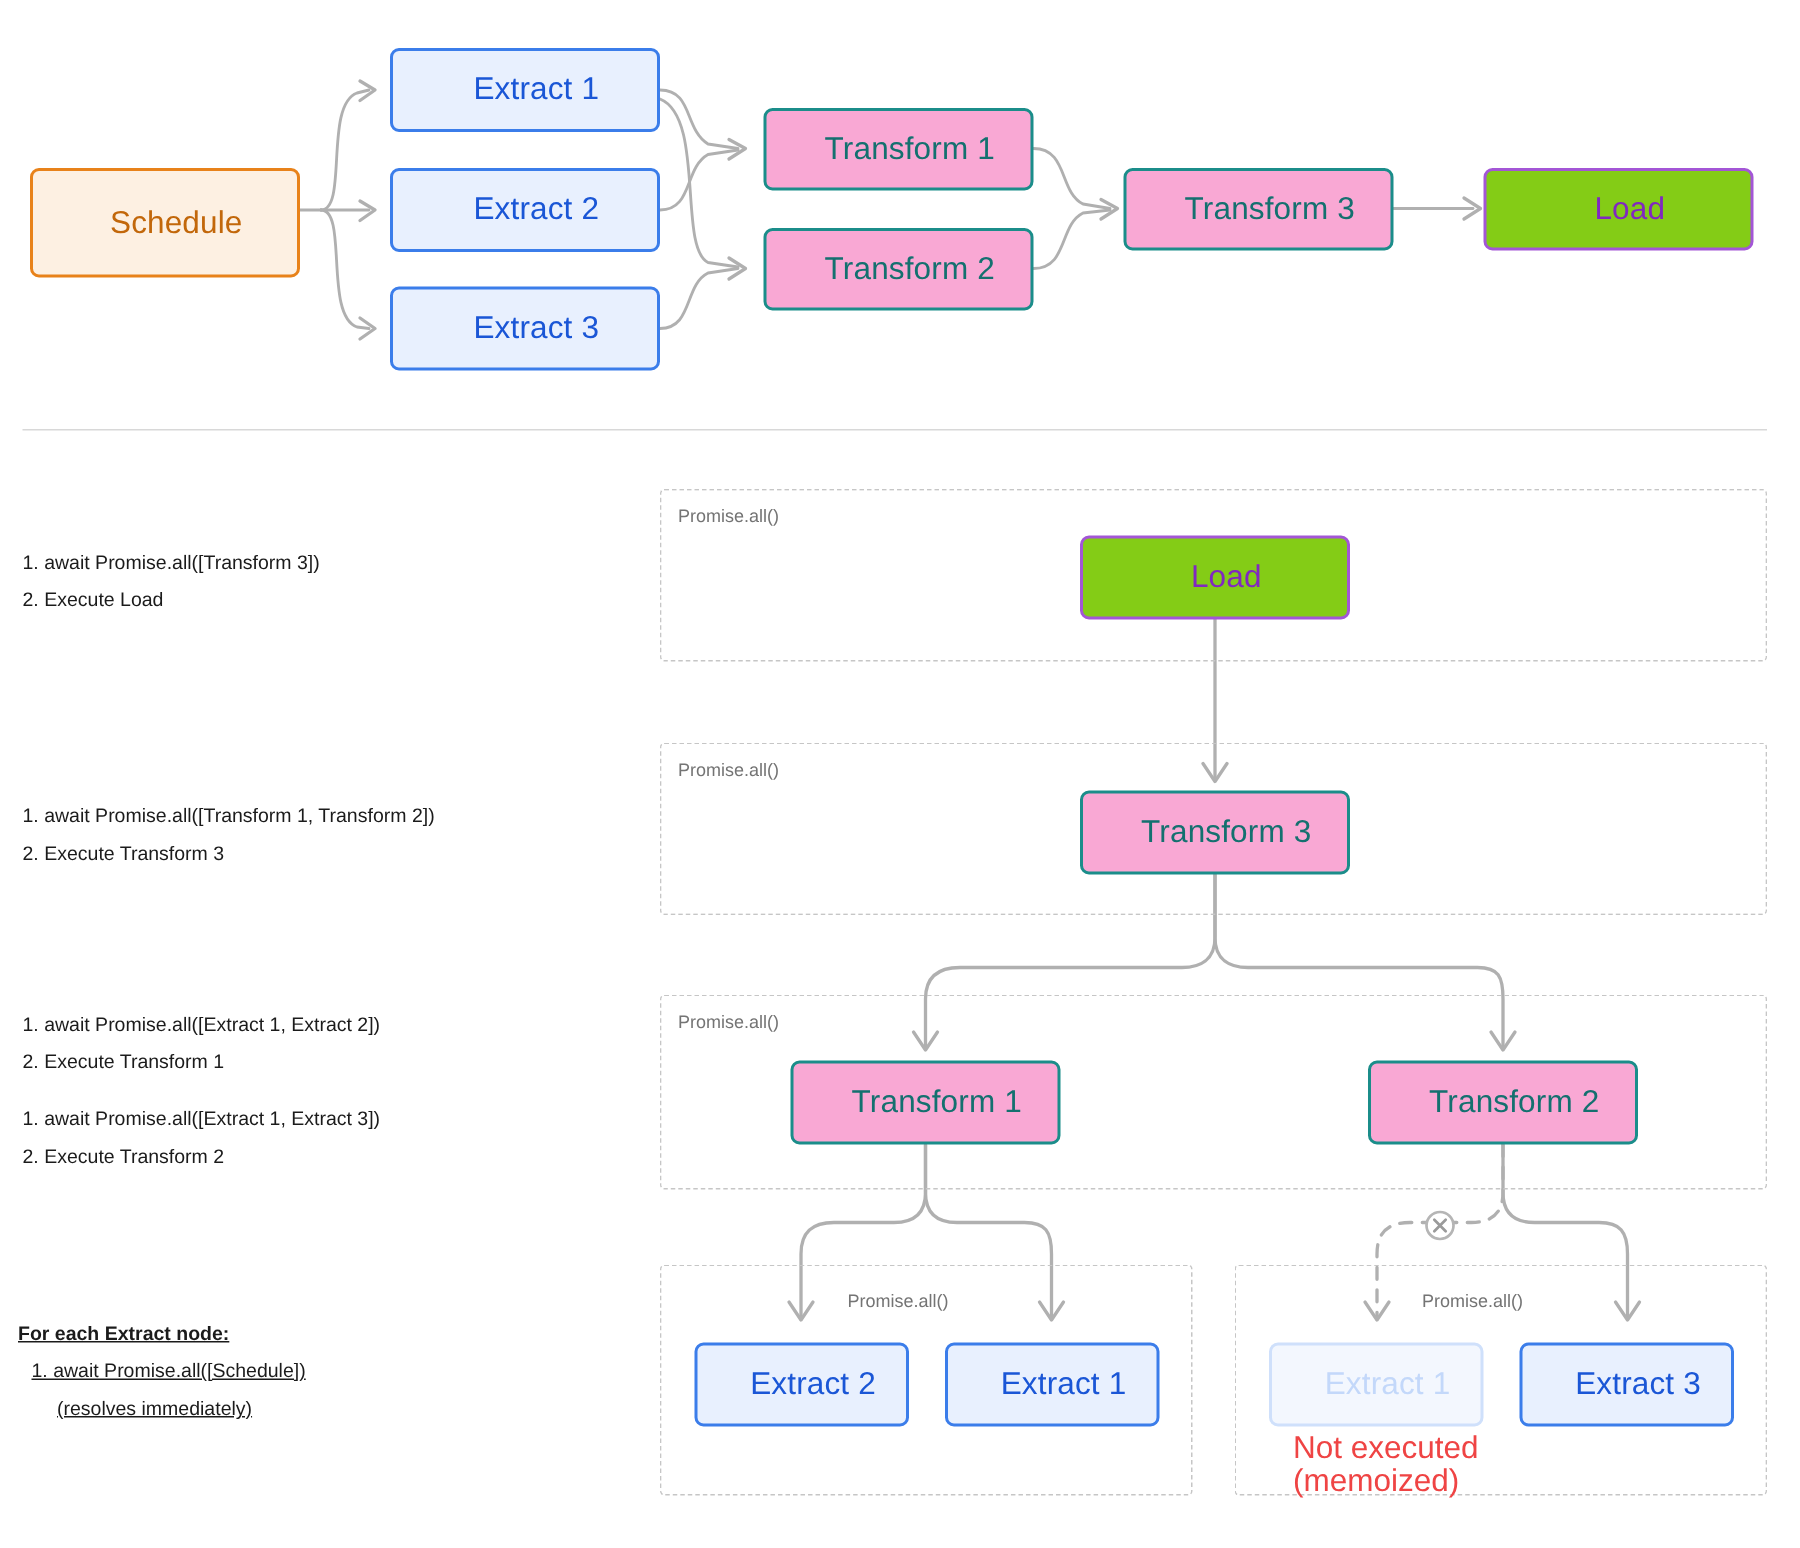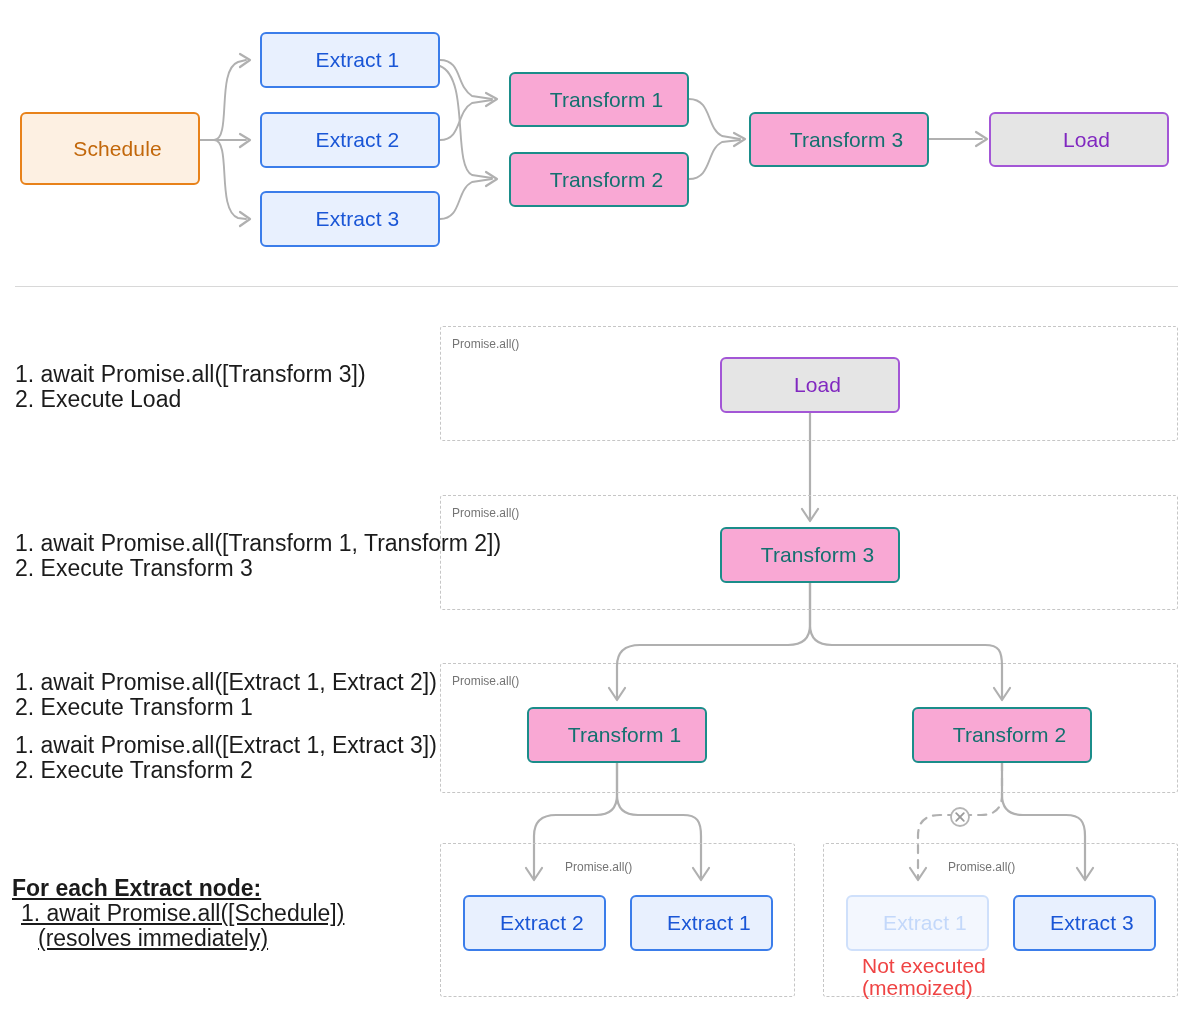--- a/index.html
+++ b/index.html
@@ -46,21 +46,21 @@
     border-color: #3b7dea;
     color: #1a56d6;
   }
   .node.transform {
     background: #f9a8d4;
     border-color: #1b8d8a;
     color: #14706f;
     justify-content: center;
   }
   .node.load {
-    background: #e5e5e5;
+    background: #84cc16;
     border-color: #a356d6;
     color: #8128c0;
   }
   .node.ghost {
     background: #f3f7fe;
     border-color: #cfe0fb;
     color: #c3d8fa;
   }
 
   
@@ -119,21 +119,21 @@
   
   .divider {
     position: absolute;
     background: #d8d8d8;
     height: 1px;
   }
 
   
   .step-block {
     position: absolute;
-    font-size: 23px;
+    font-size: 13px;
     line-height: 25px;
     color: #1b1b1b;
     white-space: nowrap;
   }
   .step-block .step-line { display: block; }
   .step-block .heading {
     font-weight: bold;
     display: block;
   }
   .step-block .sub {

